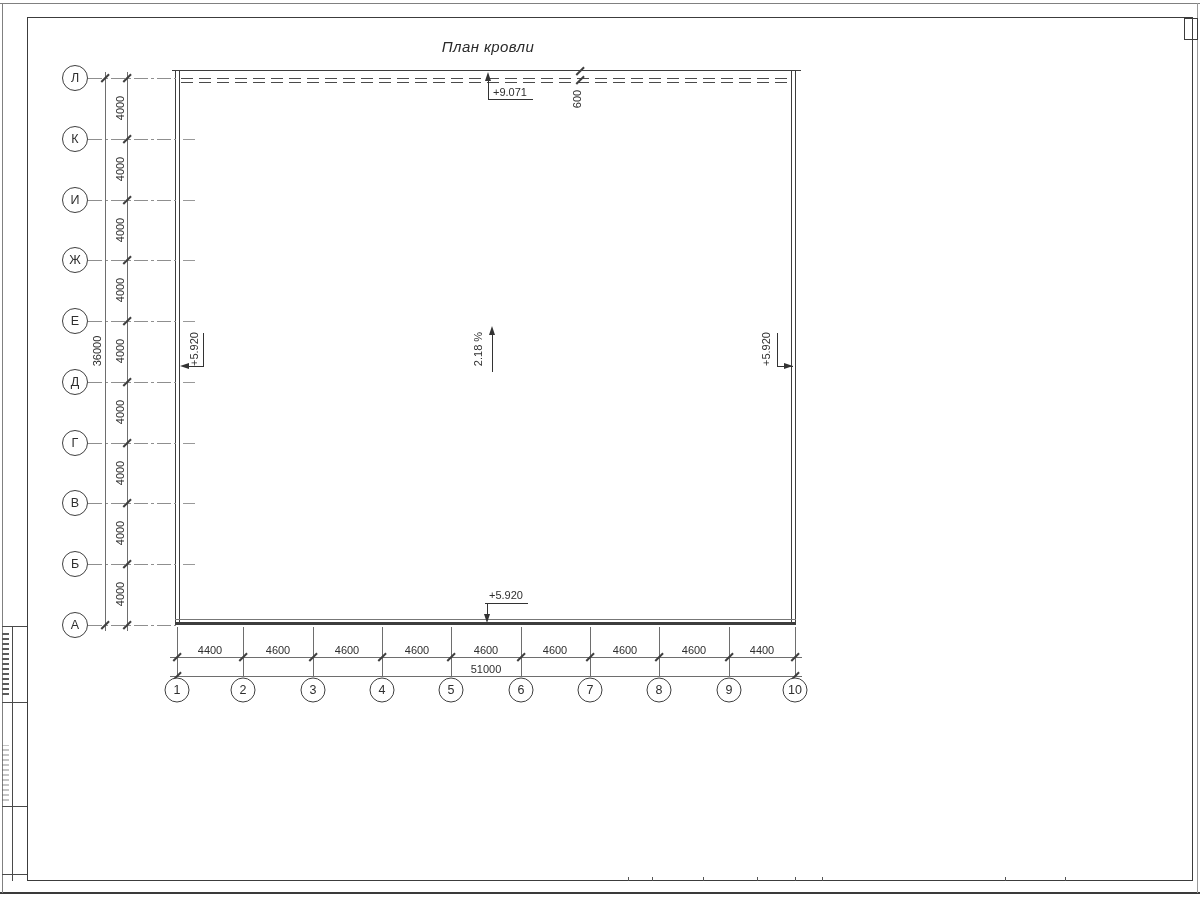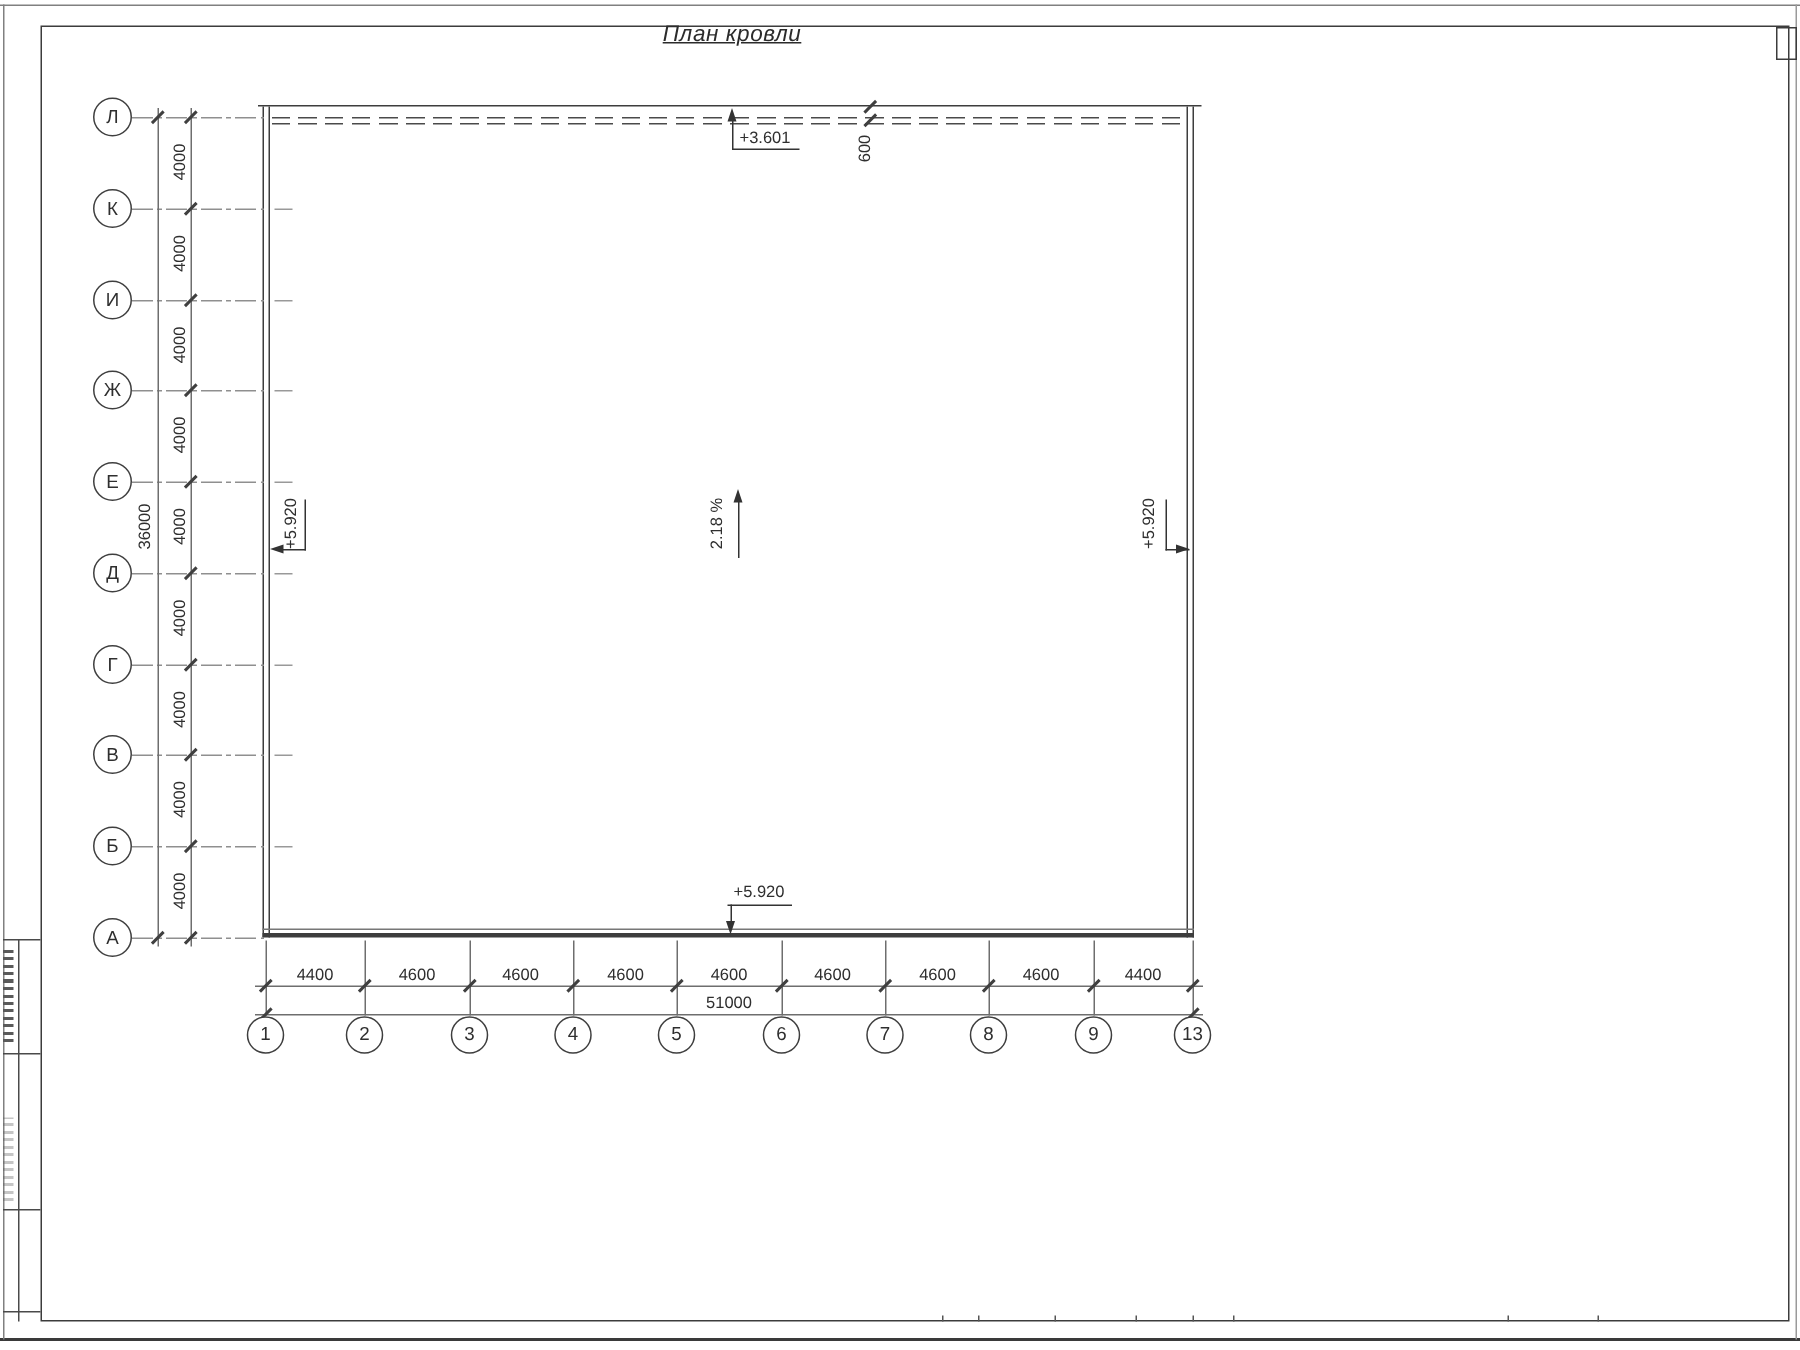--- a/index.html
+++ b/index.html
@@ -18,22 +18,22 @@
   
   .tk{position:absolute;width:11px;height:1.5px;background:#3f3f3f;transform:translate(-50%,-50%) rotate(-45deg);}
   
   .dh{position:absolute;font-size:11px;white-space:nowrap;transform:translate(-50%,-100%);}
   .dv{position:absolute;font-size:11px;white-space:nowrap;transform:translate(-50%,-50%) rotate(-90deg);}
   
   .ar-up{position:absolute;width:0;height:0;border-left:3.5px solid transparent;border-right:3.5px solid transparent;border-bottom:9px solid #333;}
   .ar-down{position:absolute;width:0;height:0;border-left:3.5px solid transparent;border-right:3.5px solid transparent;border-top:9px solid #333;}
   .ar-left{position:absolute;width:0;height:0;border-top:3.5px solid transparent;border-bottom:3.5px solid transparent;border-right:9px solid #333;}
   .ar-right{position:absolute;width:0;height:0;border-top:3.5px solid transparent;border-bottom:3.5px solid transparent;border-left:9px solid #333;}
-  .title{position:absolute;left:488px;top:14px;transform:translateX(-50%);font-size:15px;font-style:italic;
-         text-decoration:underline;letter-spacing:.4px;color:#2b2b2b;}
+  .title{position:absolute;left:488px;top:38px;transform:translateX(-50%);font-size:15px;font-style:italic;
+         letter-spacing:.4px;color:#2b2b2b;}
   
   .wall-v{position:absolute;width:5px;box-sizing:border-box;border-left:1.6px solid #3d3d3d;border-right:1.2px solid #3d3d3d;}
   .wall-b{position:absolute;height:6px;box-sizing:border-box;border-top:1px solid #777;border-bottom:3px solid #3d3d3d;}
   .edge-top{position:absolute;height:1.4px;background:#3d3d3d;}
   .dash2{position:absolute;height:1.8px;background:repeating-linear-gradient(90deg,#4a4a4a 0 12px,transparent 12px 18px);}
   
   .txtstrip{position:absolute;width:7px;background:repeating-linear-gradient(0deg,#5a5a5a 0 2px,transparent 2px 5px);}
 </style>
 </head>
 <body>
@@ -173,26 +173,26 @@
 
   <div class="bb" style="left:177px;top:690px;width:25px;height:25px;">1</div>
   <div class="bb" style="left:243px;top:690px;width:25px;height:25px;">2</div>
   <div class="bb" style="left:313px;top:690px;width:25px;height:25px;">3</div>
   <div class="bb" style="left:382px;top:690px;width:25px;height:25px;">4</div>
   <div class="bb" style="left:451px;top:690px;width:25px;height:25px;">5</div>
   <div class="bb" style="left:521px;top:690px;width:25px;height:25px;">6</div>
   <div class="bb" style="left:590px;top:690px;width:25px;height:25px;">7</div>
   <div class="bb" style="left:659px;top:690px;width:25px;height:25px;">8</div>
   <div class="bb" style="left:729px;top:690px;width:25px;height:25px;">9</div>
-  <div class="bb" style="left:795px;top:690px;width:25px;height:25px;">13</div>
+  <div class="bb" style="left:795px;top:690px;width:25px;height:25px;">10</div>
 
   <div class="ar-up" style="left:484.5px;top:71.5px;"></div>
   <div class="vl" style="left:488px;top:79px;height:21px;background:#333;"></div>
   <div class="hl" style="left:488px;top:99px;width:45px;background:#333;"></div>
-  <div class="dh" style="left:510px;top:98px;">+3.601</div>
+  <div class="dh" style="left:510px;top:98px;">+9.071</div>
 
   <div class="tk" style="left:580px;top:71px;"></div>
   <div class="tk" style="left:580px;top:80px;"></div>
   <div class="dv" style="left:577px;top:99px;">600</div>
 
   <div class="vl" style="left:203px;top:333px;height:34px;background:#333;"></div>
   <div class="hl" style="left:187px;top:366px;width:17px;background:#333;"></div>
   <div class="ar-left" style="left:180px;top:363px;"></div>
   <div class="dv" style="left:194px;top:349px;">+5.920</div>
 

